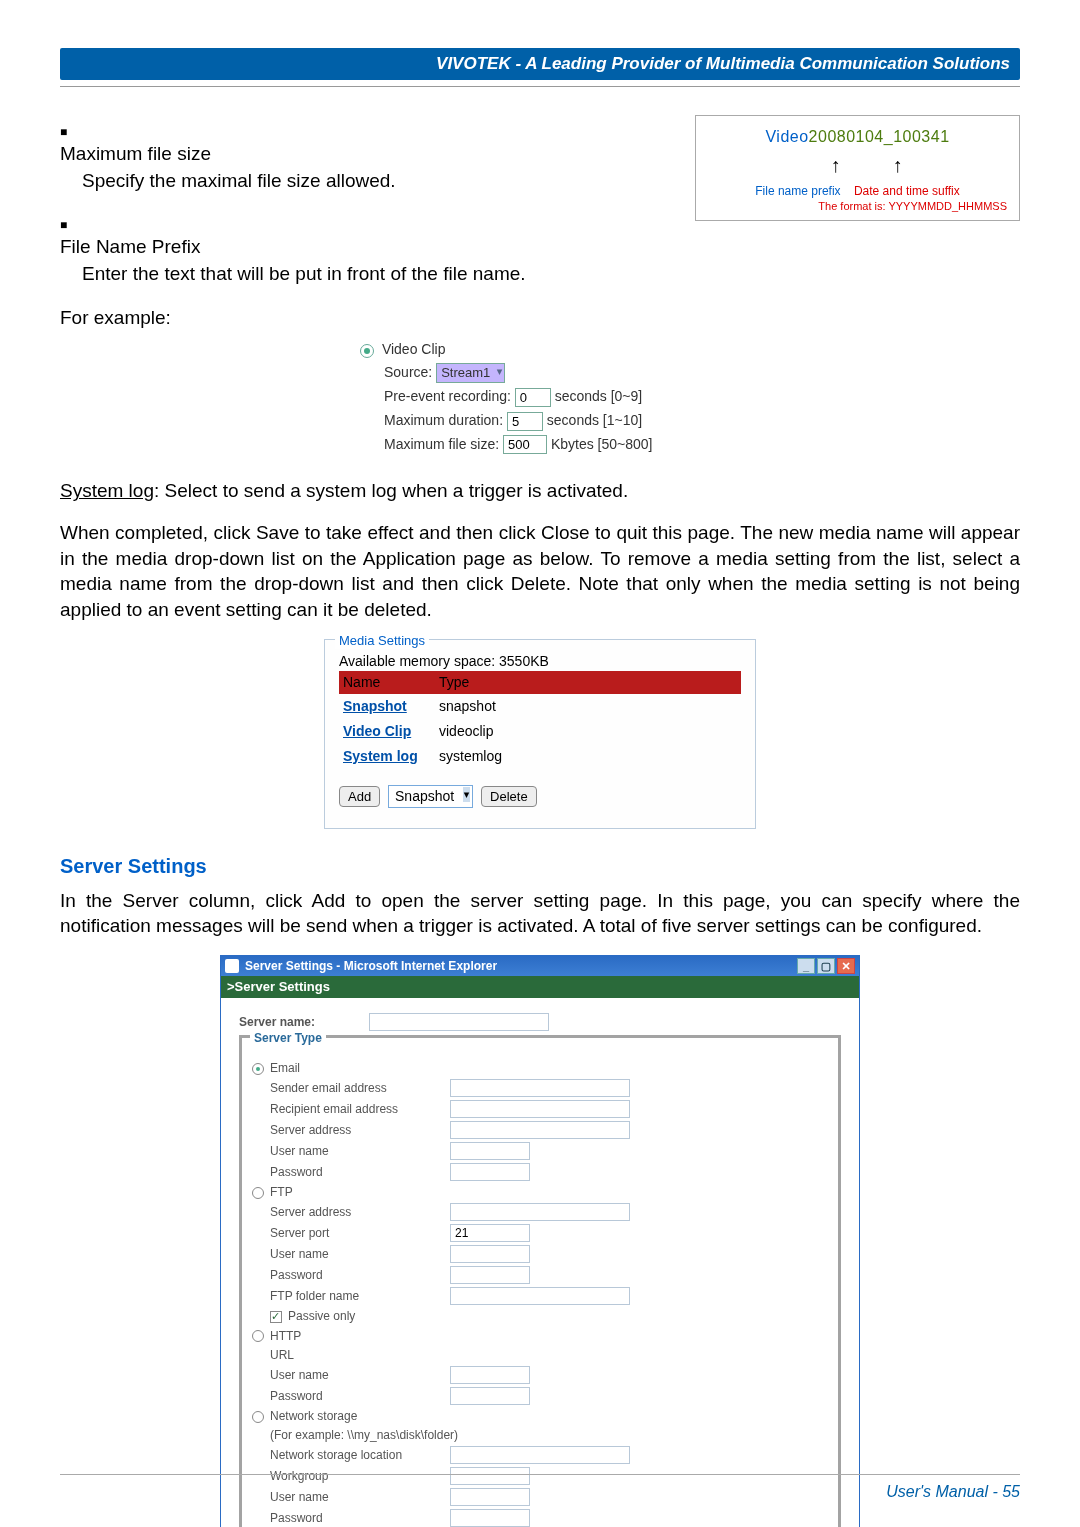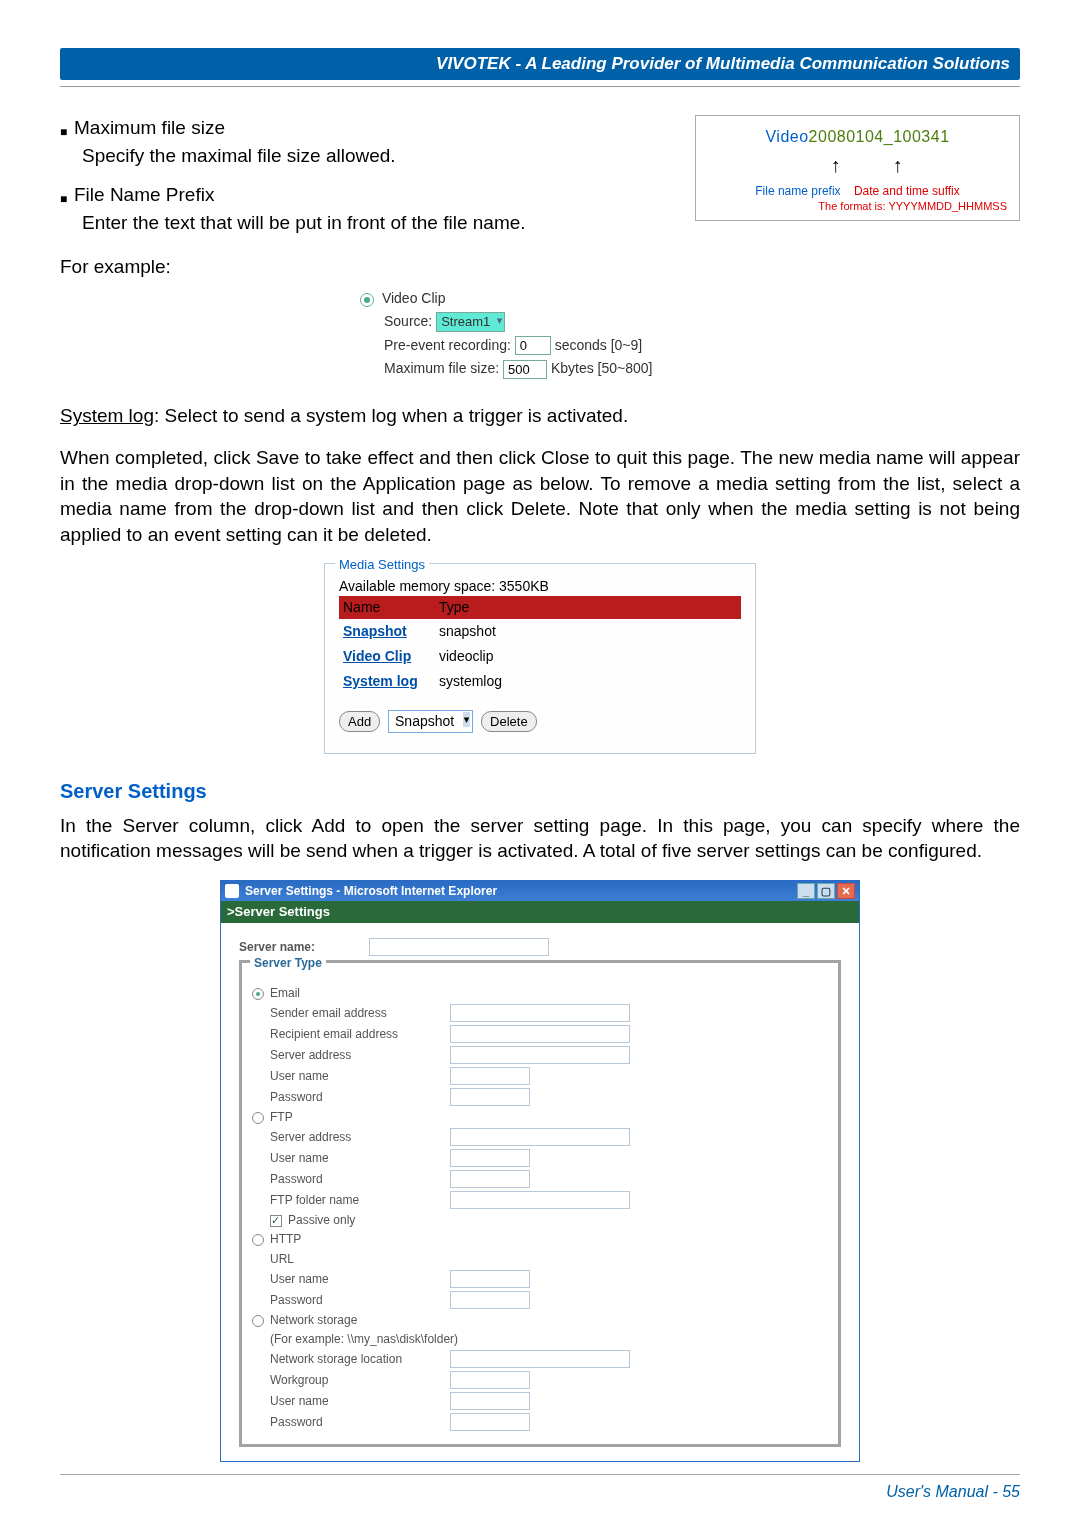--- a/index.html
+++ b/index.html
@@ -26,21 +26,21 @@
     margin-bottom: 6px;
   }
   .header-underline {
     border-top: 1px solid #999;
     margin-bottom: 28px;
   }
   .content {
     font-size: 19px;
     line-height: 1.35;
   }
-  .bullet-row { display: flex; margin-bottom: 2px; }
+  .bullet-row { display: flex; margin-bottom: 2px; flex-direction: column; }
   .bullet-sq { width: 14px; flex: 0 0 14px; }
   .bullet-sq::before { content: "■"; font-size: 12px; position: relative; top: 2px; }
   .indent { margin-left: 14px; padding-left: 8px; }
   .two-col { display: flex; gap: 20px; align-items: flex-start; }
   .left-col { flex: 1; }
   .diagram-box {
     border: 1px solid #aaa;
     width: 325px;
     padding: 10px 8px 6px 8px;
     font-size: 13px;
@@ -57,21 +57,21 @@
     width: 360px;
     margin: 10px auto 24px auto;
     font-family: Tahoma, Arial;
     font-size: 14px;
     color: #333;
   }
   .vc-radio { display: inline-block; width: 14px; height: 14px; border: 1px solid #6a9; border-radius: 50%; vertical-align: middle; margin-right: 4px; position: relative; }
   .vc-radio::after { content: ""; position: absolute; width: 6px; height: 6px; background: #4a8; border-radius: 50%; top: 3px; left: 3px; }
   .vc-row { margin: 4px 0 4px 24px; white-space: nowrap; }
   .vc-input { border: 1px solid #7a9; font-size: 13px; padding: 1px 4px; width: 60px; vertical-align: middle; }
-  .vc-sel { border: 1px solid #7a9; background: #5eead4; font-size: 13px; padding: 0 14px 0 4px; position: relative; display: inline-block; }
+  .vc-sel { border: 1px solid #7a9; background: #c4b5fd; font-size: 13px; padding: 0 14px 0 4px; position: relative; display: inline-block; }
   .vc-sel::after { content: "▾"; position: absolute; right: 2px; top: 0; font-size: 11px; color: #568; }
   .vc-small { width: 36px; }
 
   .para { margin: 8px 0 16px 0; text-align: justify; }
   .underline { text-decoration: underline; }
 
   .media-box {
     width: 432px;
     margin: 12px auto 24px auto;
     border: 1px solid #bcd;
@@ -80,21 +80,21 @@
     background: #fefefe;
   }
   .media-title { color: #0060c8; font-size: 13px; position: relative; top: -9px; left: 10px; background: #fff; padding: 0 4px; display: inline-block; }
   .media-inner { padding: 0 14px 14px 14px; position: relative; top: -6px; }
   .media-table-head { background: #b91c1c; display: flex; font-size: 14px; padding: 2px 0; }
   .media-table-head > div:first-child { width: 100px; padding-left: 4px; }
   .mt-row { display: flex; font-size: 14px; padding: 3px 0; }
   .mt-row .mn { width: 100px; padding-left: 4px; color: #0050a8; text-decoration: underline; font-weight: bold; }
   .mt-row .mt { flex: 1; }
   .media-actions { margin-top: 16px; }
-  .btn-sm { border: 1px solid #888; background: #eee; font-size: 13px; padding: 1px 8px; border-radius: 10px; display: inline-block; }
+  .btn-sm { border: 1px solid #888; background: #eee; font-size: 13px; padding: 1px 8px; border-radius: 4px; display: inline-block; }
   .sel-sm { border: 1px solid #7ad; font-size: 14px; padding: 1px 18px 1px 6px; margin: 0 4px; background: #fff; position: relative; display: inline-block; }
   .sel-sm::after { content: "▾"; position: absolute; right: 2px; top: 1px; font-size: 11px; background: #cde; padding: 0 1px; }
 
   .section-h2 { color: #0060c8; font-weight: bold; font-size: 20px; margin: 6px 0 2px 0; }
 
   .ie-window {
     width: 640px;
     margin: 12px auto 0 auto;
     border: 1px solid #2a6bc4;
     background: #fff;
@@ -195,20 +195,25 @@
       <div class="vc-row">
         <span>Source:</span>
         <span class="vc-sel">Stream1</span>
       </div>
       <div class="vc-row">
         <span>Pre-event recording:</span>
         <input class="vc-input vc-small" value="0" style="">
         <span>seconds [0~9]</span>
       </div>
       <div class="vc-row">
+        <span>Maximum duration:</span>
+        <input class="vc-input vc-small" value="5" style="">
+        <span>seconds [1~10]</span>
+      </div>
+      <div class="vc-row">
         <span>Maximum file size:</span>
         <input class="vc-input vc-small" style="width: 44px;" value="500">
         <span>Kbytes [50~800]</span>
       </div>
     </div>
 
     <div class="para">
       <span class="underline">System log</span><span>: Select to send a system log when a trigger is activated.</span>
     </div>
 
@@ -289,20 +294,24 @@
               </div>
           </div>
 
           <div><span class="radio-sm"></span><span>FTP</span></div>
           <div class="sub-indent">
             <div class="field-row">
                 <div class="lbl">Server address</div>
                 <div class="fld"><input class="inp" style=""></div>
               </div>
             <div class="field-row">
+                <div class="lbl">Server port</div>
+                <div class="fld"><input class="inp sm" value="21" style=""></div>
+              </div>
+            <div class="field-row">
                 <div class="lbl">User name</div>
                 <div class="fld"><input class="inp sm" style=""></div>
               </div>
             <div class="field-row">
                 <div class="lbl">Password</div>
                 <div class="fld"><input class="inp sm" type="password" style=""></div>
               </div>
             <div class="field-row">
                 <div class="lbl">FTP folder name</div>
                 <div class="fld"><input class="inp" style=""></div>

